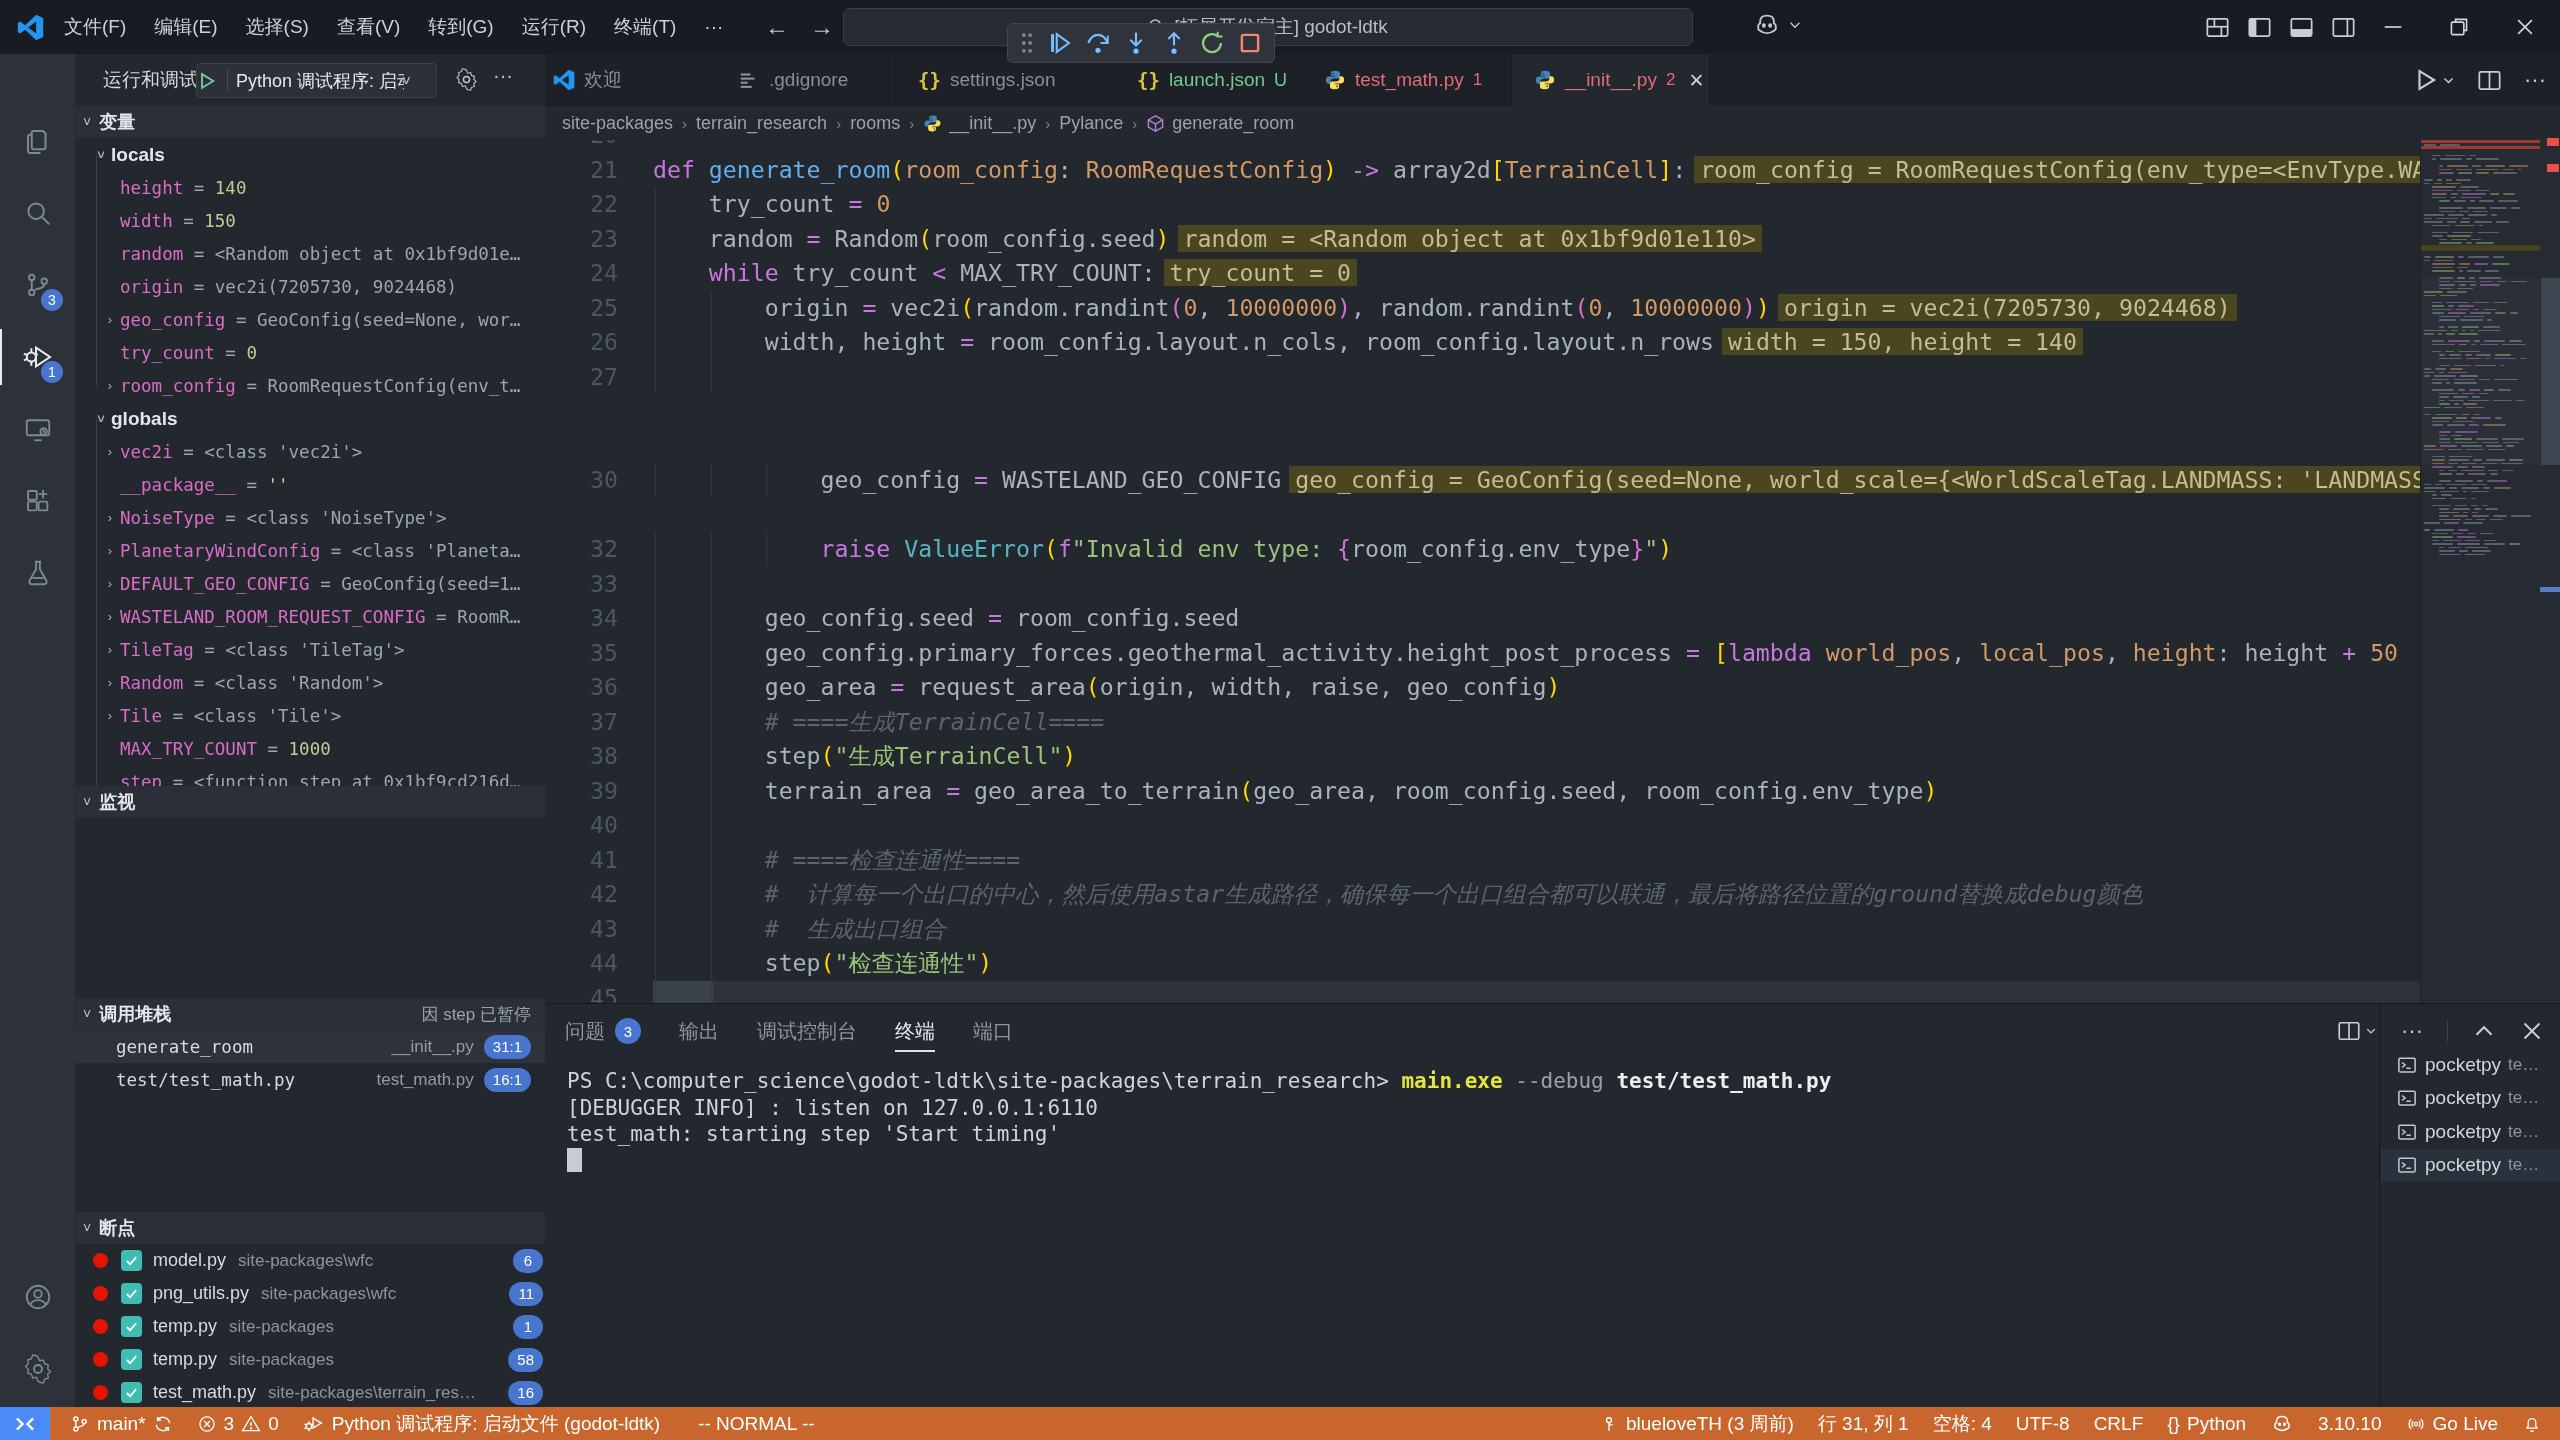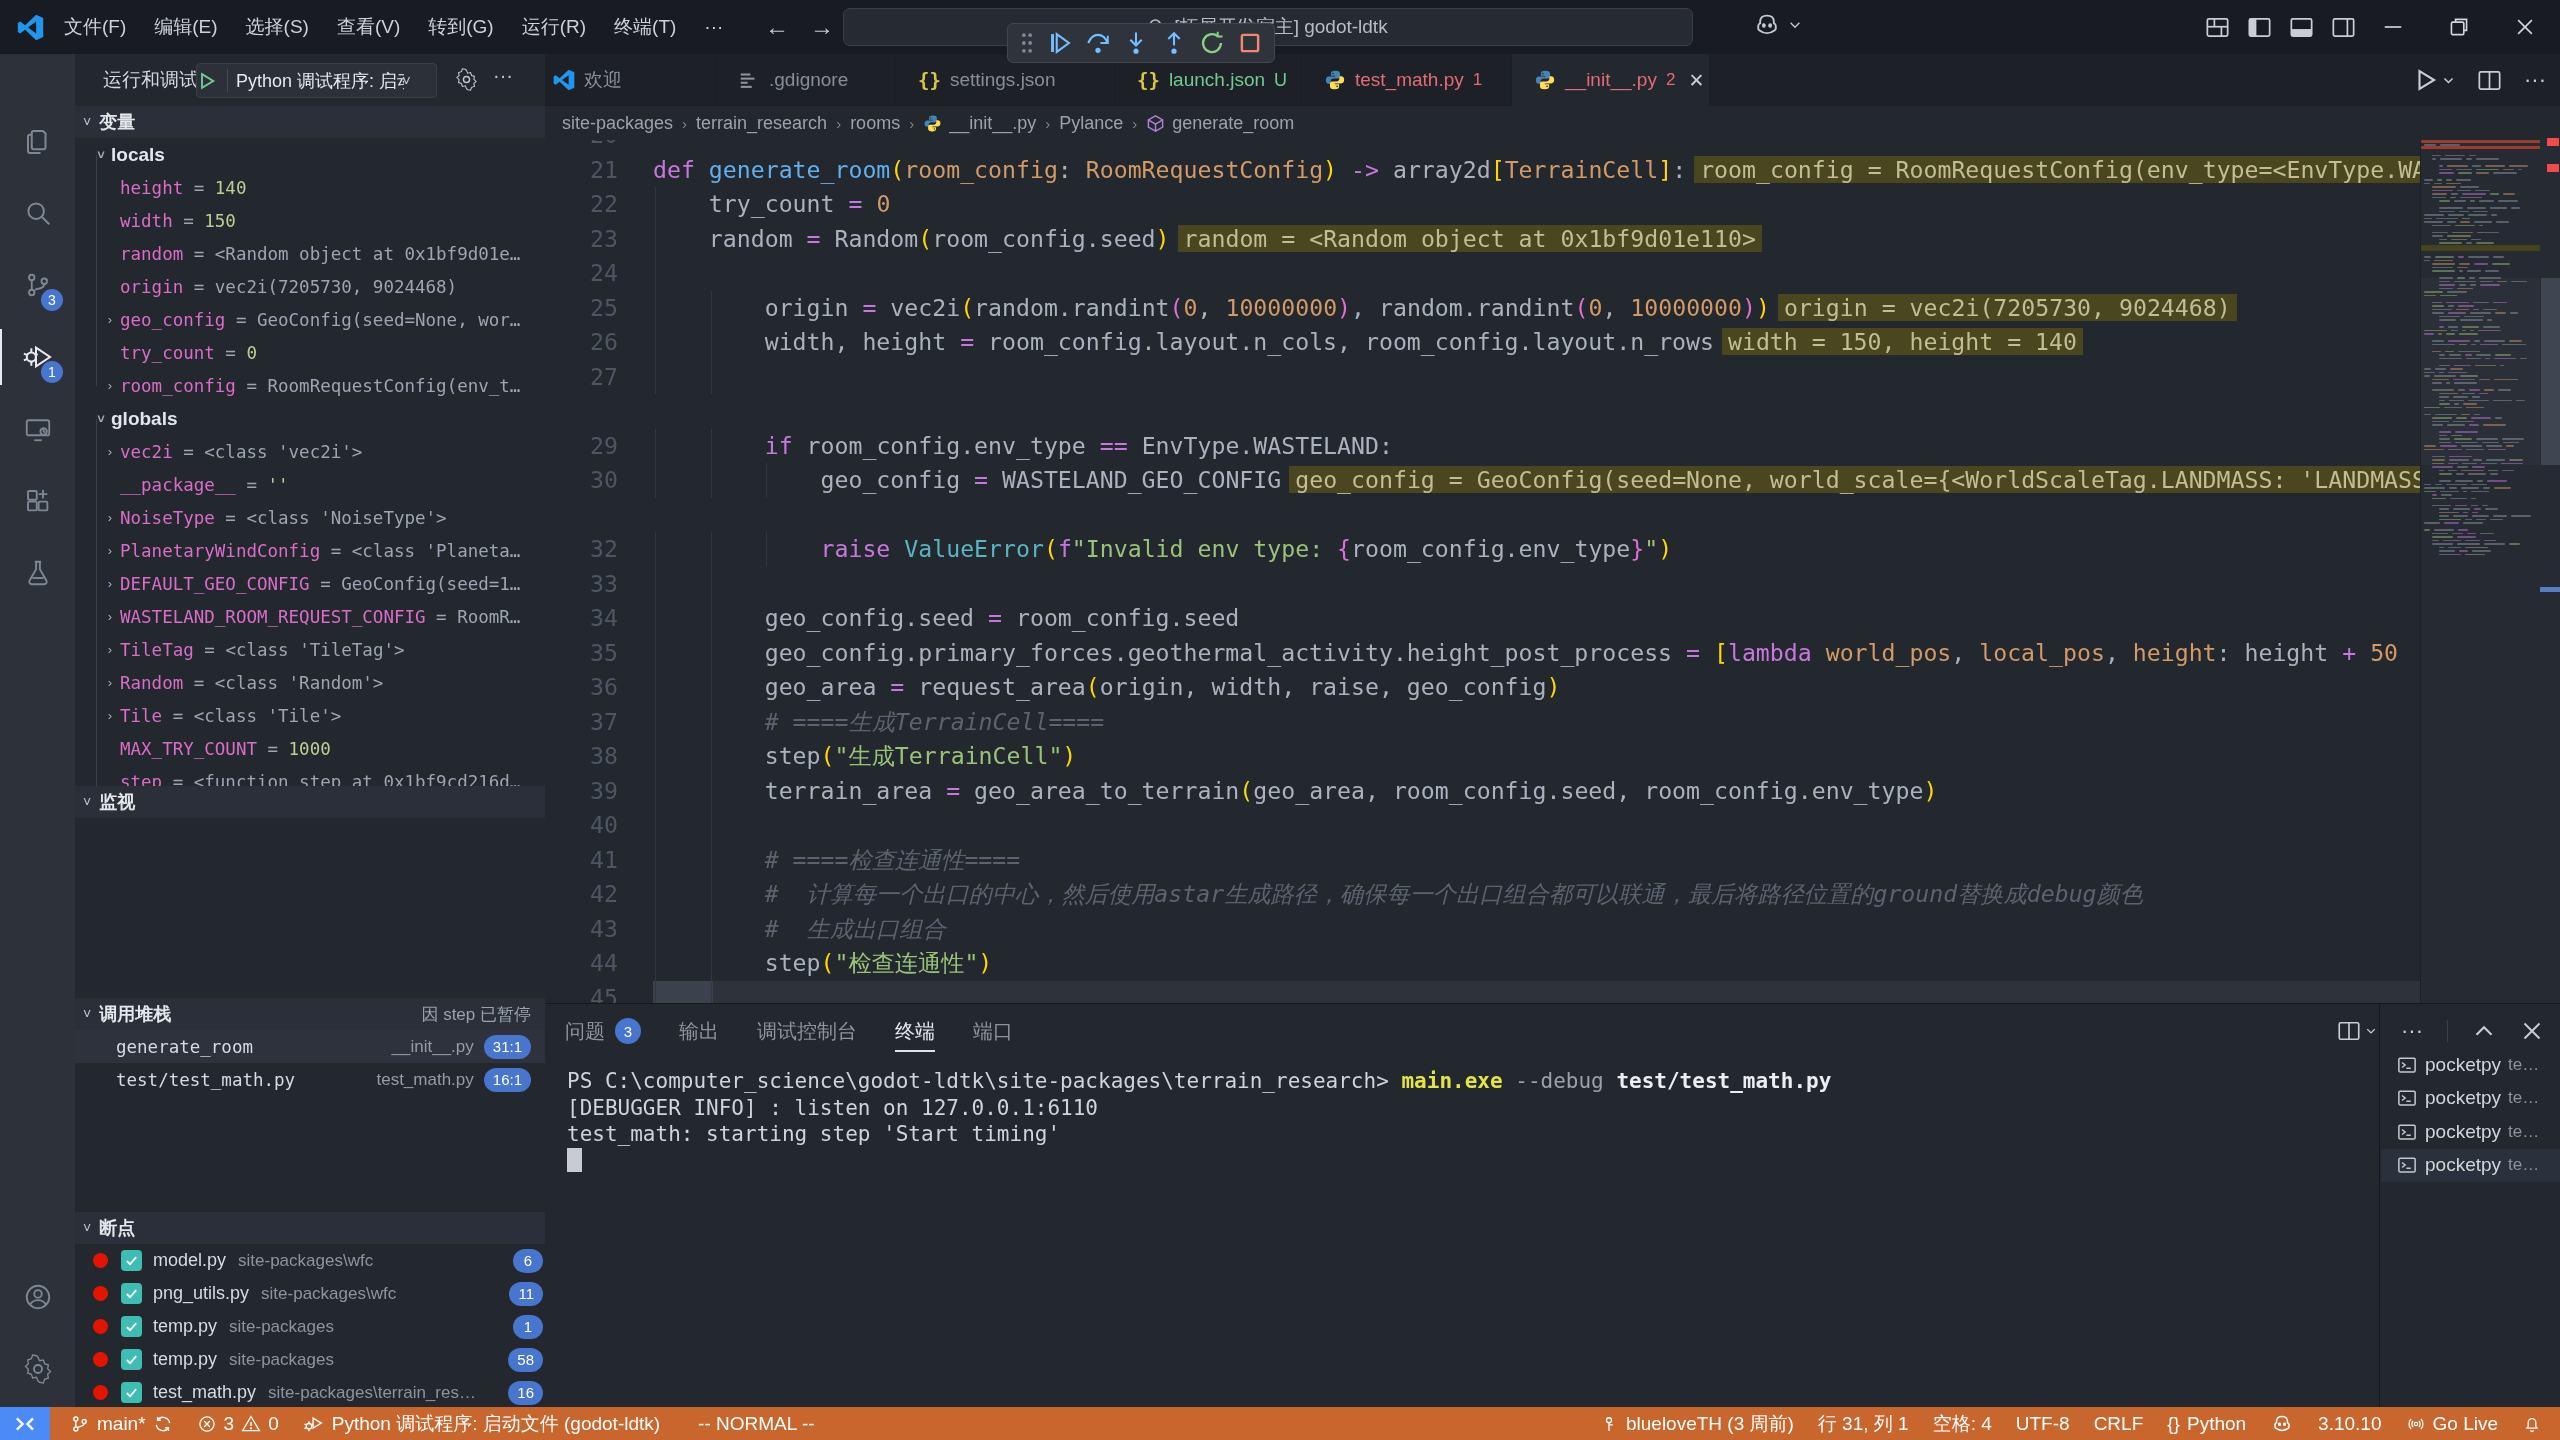--- a/index.html
+++ b/index.html
@@ -728,44 +728,39 @@
         <div class="line-text mono"><span class="tk-txt">    try_count </span><span class="tk-kw">= </span><span class="tk-num">0</span></div>
       </div>
       <div class="code-line" style="top: 81.5px;">
         <div class="ig" style="left: 110px;"></div>
         <div class="line-num mono">23</div>
         <div class="line-text mono"><span class="tk-txt">    random </span><span class="tk-kw">= </span><span class="tk-txt">Random</span><span class="tk-p1">(</span><span class="tk-txt">room_config.seed</span><span class="tk-p1">)</span><span class="hint">random = &lt;Random object at 0x1bf9d01e110&gt;</span></div>
       </div>
       <div class="code-line" style="top: 116px;">
         <div class="ig" style="left: 110px;"></div>
         <div class="line-num mono">24</div>
+        <div class="line-text mono"><span class="tk-txt">    </span><span class="tk-kw">while </span><span class="tk-txt">try_count </span><span class="tk-kw">&lt; </span><span class="tk-txt">MAX_TRY_COUNT:</span><span class="hint">try_count = 0</span></div>
       </div>
       <div class="code-line" style="top: 150.5px;">
         <div class="ig" style="left: 110px;"></div>
         <div class="ig" style="left: 165.68px;"></div>
         <div class="line-num mono">25</div>
         <div class="line-text mono"><span class="tk-txt">        origin </span><span class="tk-kw">= </span><span class="tk-txt">vec2i</span><span class="tk-p1">(</span><span class="tk-txt">random.randint</span><span class="tk-p2">(</span><span class="tk-num">0</span><span class="tk-txt">, </span><span class="tk-num">10000000</span><span class="tk-p2">)</span><span class="tk-txt">, </span><span class="tk-txt">random.randint</span><span class="tk-p2">(</span><span class="tk-num">0</span><span class="tk-txt">, </span><span class="tk-num">10000000</span><span class="tk-p2">)</span><span class="tk-p1">)</span><span class="hint">origin = vec2i(7205730, 9024468)</span></div>
       </div>
       <div class="code-line" style="top: 185px;">
         <div class="ig" style="left: 110px;"></div>
         <div class="ig" style="left: 165.68px;"></div>
         <div class="line-num mono">26</div>
         <div class="line-text mono"><span class="tk-txt">        width, height </span><span class="tk-kw">= </span><span class="tk-txt">room_config.layout.n_cols, room_config.layout.n_rows</span><span class="hint">width = 150, height = 140</span></div>
       </div>
       <div class="code-line" style="top: 219.5px;">
         <div class="ig" style="left: 110px;"></div>
         <div class="ig" style="left: 165.68px;"></div>
         <div class="line-num mono">27</div>
         <div class="line-text mono"></div>
-      </div>
-      <div class="code-line" style="top: 288.5px;">
-        <div class="ig" style="left: 110px;"></div>
-        <div class="ig" style="left: 165.68px;"></div>
-        <div class="line-num mono">29</div>
-        <div class="line-text mono"><span class="tk-txt">        </span><span class="tk-kw">if </span><span class="tk-txt">room_config.env_type </span><span class="tk-kw">== </span><span class="tk-txt">EnvType.WASTELAND:</span></div>
       </div>
       <div class="code-line" style="top: 323px;">
         <div class="ig" style="left: 110px;"></div>
         <div class="ig" style="left: 165.68px;"></div>
         <div class="ig" style="left: 221.36px;"></div>
         <div class="line-num mono">30</div>
         <div class="line-text mono"><span class="tk-txt">            geo_config </span><span class="tk-kw">= </span><span class="tk-txt">WASTELAND_GEO_CONFIG</span><span class="hint">geo_config = GeoConfig(seed=None, world_scale={&lt;WorldScaleTag.LANDMASS: 'LANDMASS'</span></div>
       </div>
       <div class="code-line" style="top: 392px;">
         <div class="ig" style="left: 110px;"></div>

